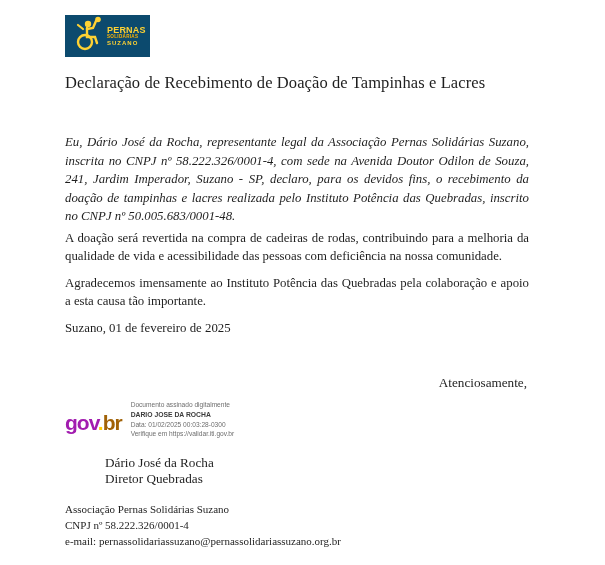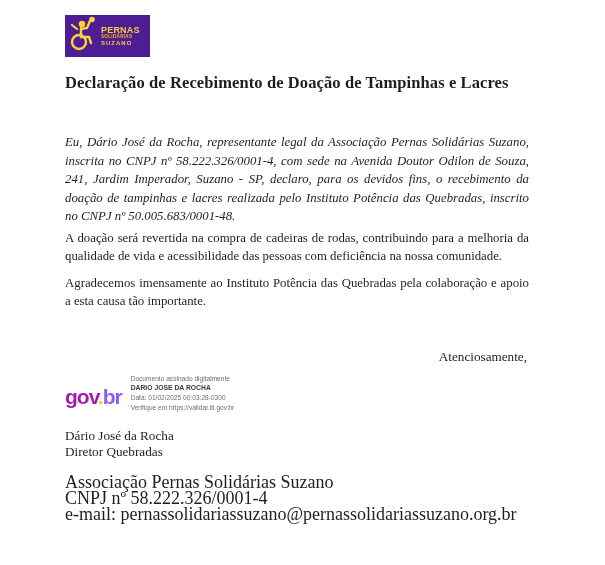--- a/index.html
+++ b/index.html
@@ -13,39 +13,39 @@
   .page {
     position: relative;
     width: 605px; height: 565px;
     padding: 15px 78px 0 65px;
     box-sizing: border-box;
   }
 
   
   .logo {
     width: 85px; height: 42px;
-    background: #4c1d95;
+    background: #0c4a6e;
     display: flex; align-items: center;
-    gap: 1px; padding: 2px 3px;
+    gap: 1px; padding: 2px 9px;
     box-sizing: border-box;
   }
   .logo svg { flex: 0 0 auto; }
   .logo-text {
     display: flex; flex-direction: column; justify-content: center;
     font-family: "Liberation Sans", sans-serif;
     font-weight: bold; line-height: 1.05;
   }
   .logo-l1 { font-size: 9px;  color: #FFD233; letter-spacing: 0.2px; }
   .logo-l2 { font-size: 4.6px; color: #FFB400; letter-spacing: 0.3px; }
   .logo-l3 { font-size: 6px;  color: #FFD233; letter-spacing: 1px; }
 
   
   .doc-title {
     margin-top: 16px;
-    font-size: 16.5px; font-weight: bold;
+    font-size: 16.5px; font-weight: normal;
     line-height: 20px;
     letter-spacing: 0.1px;
   }
   .body-block { margin-top: 40px; }
   .body-block p {
     width: 464px;
     margin: 0 0 8px 0;
     font-size: 12.8px;
     line-height: 18.5px;
     text-align: justify;
@@ -86,27 +86,27 @@
   
   .sig-rule {
     margin-top: 3px;
     width: 236px; height: 9px;
     overflow: hidden; white-space: nowrap;
     font-size: 13px; line-height: 7px;
     color: #2a2a2a;
   }
   .sig-id {
     margin-top: 3px;
-    font-size: 13.2px; line-height: 16px;
+    font-size: 13.2px; line-height: 16px; margin-left: 40px;
   }
 
   
   .footer {
     margin-top: 14px;
-    font-size: 18px; line-height: 16px;
+    font-size: 11px; line-height: 16px;
   }
   .footer div, .sig-id div { margin: 0; }
 </style>
 </head>
 <body>
 
 <div class="page">
 
   <div class="logo">
     <span>
@@ -127,26 +127,27 @@
       <span class="logo-l3">SUZANO</span>
     </span>
   </div>
 
   <div class="doc-title">Declaração de Recebimento de Doação de Tampinhas e Lacres</div>
 
   <div class="body-block">
     <p class="p1">Eu, Dário José da Rocha, representante legal da Associação Pernas Solidárias Suzano, inscrita no CNPJ nº 58.222.326/0001-4, com sede na Avenida Doutor Odilon de Souza, 241, Jardim Imperador, Suzano - SP, declaro, para os devidos fins, o recebimento da doação de tampinhas e lacres realizada pelo Instituto Potência das Quebradas, inscrito no CNPJ nº 50.005.683/0001-48.</p>
     <p>A doação será revertida na compra de cadeiras de rodas, contribuindo para a melhoria da qualidade de vida e acessibilidade das pessoas com deficiência na nossa comunidade.</p>
     <p>Agradecemos imensamente ao Instituto Potência das Quebradas pela colaboração e apoio a esta causa tão importante.</p>
+    <p class="date-line">Suzano, 01 de fevereiro de 2025</p>
   </div>
 
   <div class="closing">Atenciosamente,</div>
 
   <div class="stamp">
-    <span class="govbr-logo"><span style="color:#a21caf">gov</span><span style="color:#FFCD07">.</span><span style="color:#8b5cf6">br</span></span>
+    <span class="govbr-logo"><span style="color:#a21caf">gov</span><span style="color:#FFCD07">.</span><span style="color:#a16207">br</span></span>
     <span class="stamp-lines">
       <div>Documento assinado digitalmente</div>
       <div class="signer-name">DARIO JOSE DA ROCHA</div>
       <div>Data: 01/02/2025 00:03:28-0300</div>
       <div>Verifique em https://validar.iti.gov.br</div>
     </span>
   </div>
 
   <div class="sig-rule">______________________________________</div>
   <div class="sig-id">

